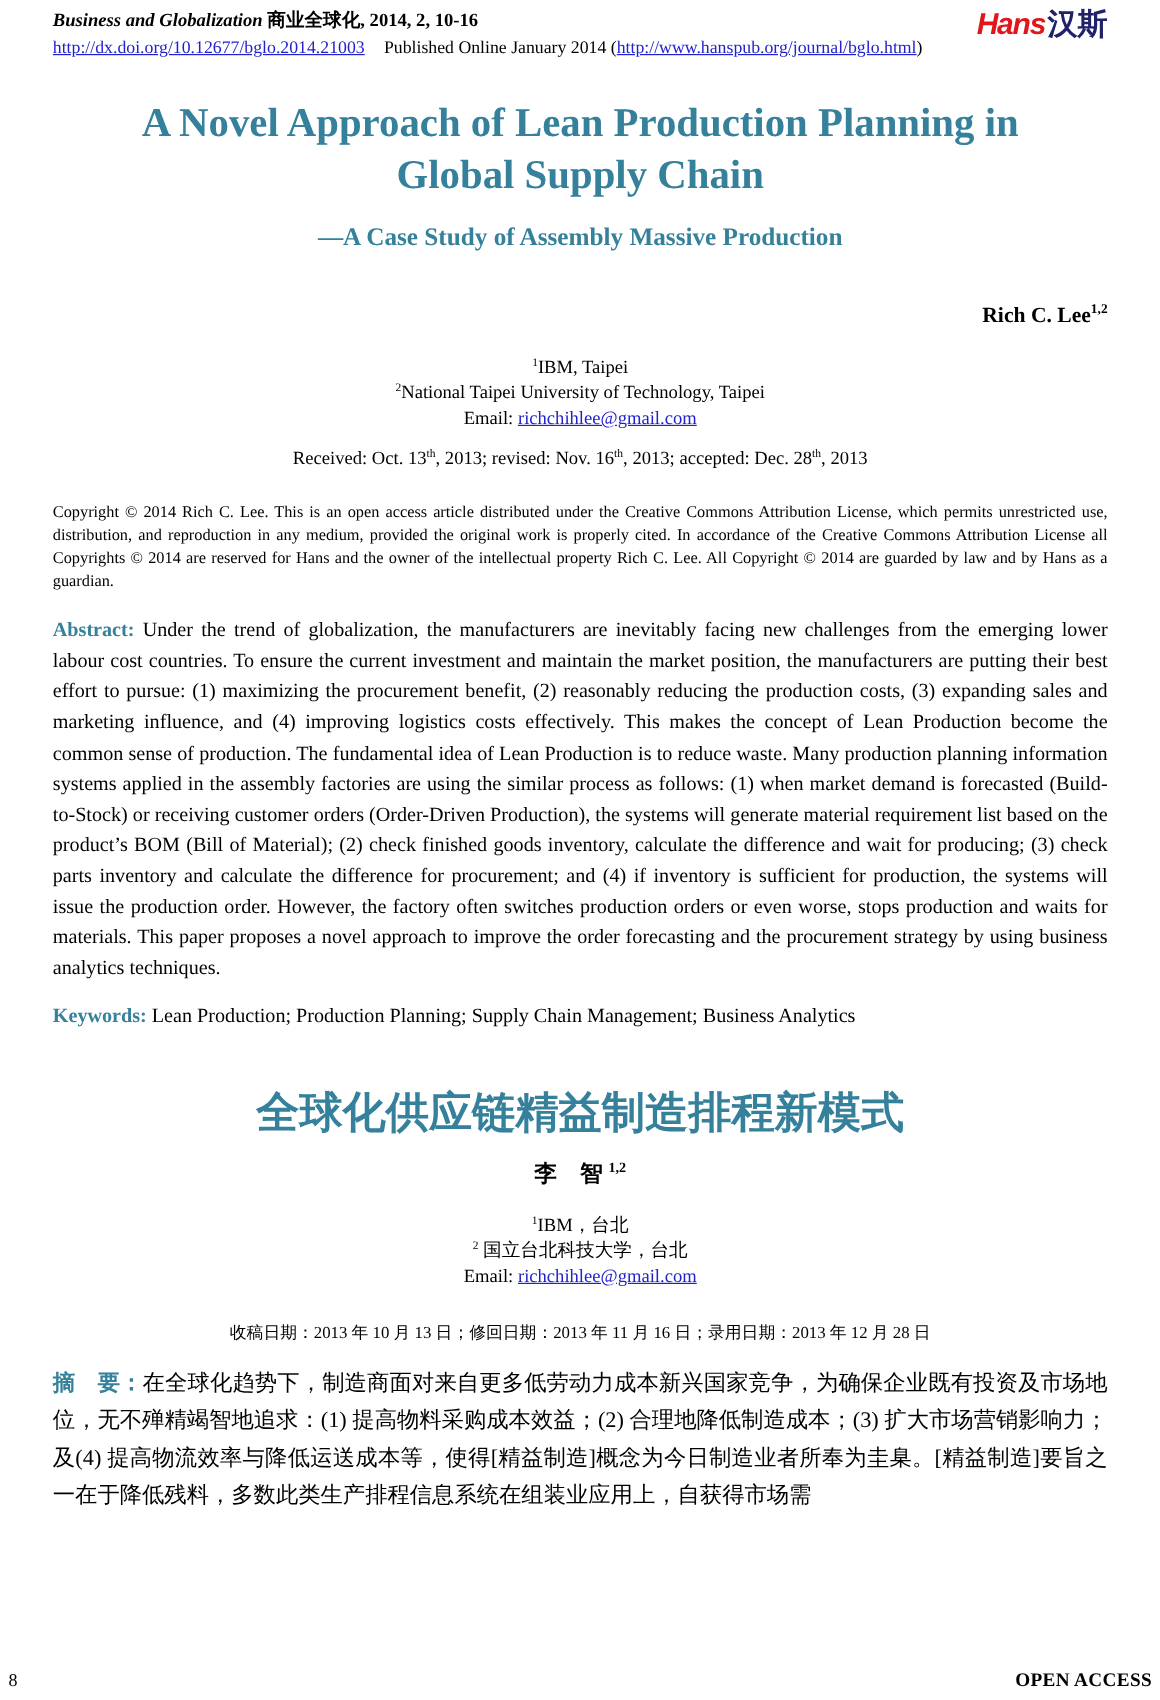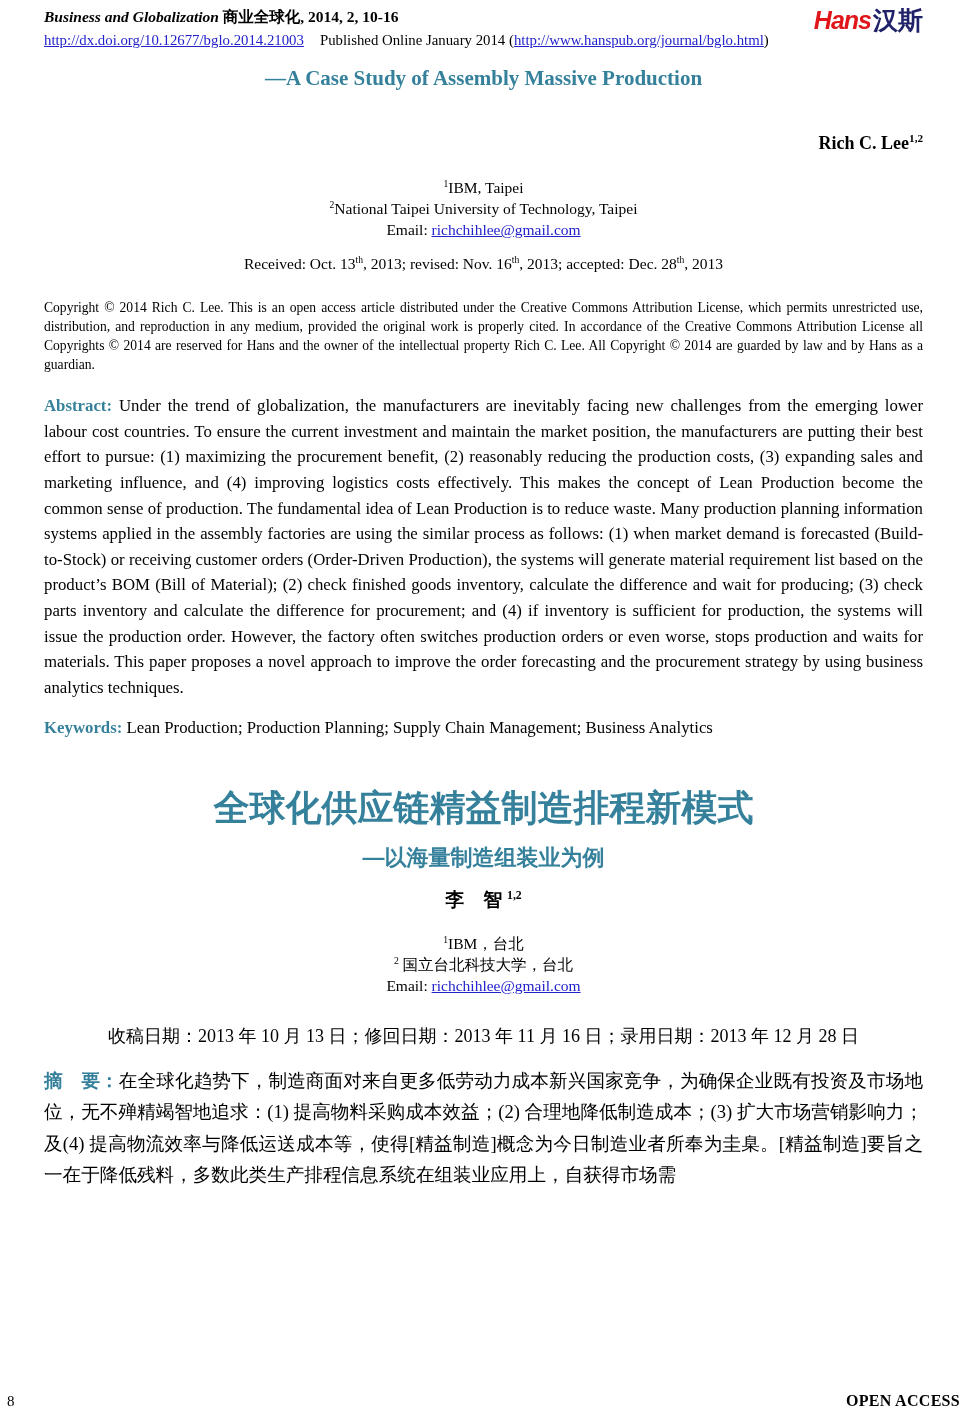--- a/index.html
+++ b/index.html
@@ -54,21 +54,21 @@
     font-size:36px;font-weight:bold;line-height:1.2;
     font-family:"Liberation Sans",sans-serif;
   }
   .cn-subtitle{
     margin:15px 0 0 0;text-align:center;color:var(--accent);
     font-size:22px;font-weight:bold;line-height:1.2;
     font-family:"Liberation Sans",sans-serif;
   }
   .cn-author{margin-top:16px;text-align:center;font-size:19px;font-weight:bold;}
   .cn-affils{margin-top:20px;}
-  .cn-dates{margin-top:28px;text-align:center;font-size:18px;}
+  .cn-dates{margin-top:28px;text-align:center;font-size:14px;}
   .cn-abstract{margin:17px 0 0 0;font-size:18.6px;line-height:31.5px;text-align:justify;}
   
   .footer{
     position:absolute;left:7px;right:7px;bottom:7px;
     display:flex;justify-content:space-between;align-items:baseline;
   }
   .page-num{font-size:15px;}
   .open-access{font-size:16px;font-weight:bold;letter-spacing:0.3px;}
   h1,h2,p{padding:0;}
 </style>
@@ -85,20 +85,21 @@
       </div>
       <div class="doi-line">
         <a class="link" href="#">http://dx.doi.org/10.12677/bglo.2014.21003</a><span class="pub">Published Online January 2014 (</span><a class="link" href="#">http://www.hanspub.org/journal/bglo.html</a><span>)</span>
       </div>
     </div>
     <div class="logo">
       <span class="logo-en">Hans</span><span class="logo-zh">汉斯</span>
     </div>
   </div>
 
+  <h1 class="title">A Novel Approach of Lean Production Planning in Global Supply Chain</h1>
   <h2 class="subtitle">—A Case Study of Assembly Massive Production</h2>
 
   <div class="author">
     <span>Rich C. Lee</span><sup>1,2</sup>
   </div>
 
   <div class="affils">
     <div><sup>1</sup><span>IBM, Taipei</span></div>
     <div><sup>2</sup><span>National Taipei University of Technology, Taipei</span></div>
     <div><span>Email: </span><a class="link" href="#">richchihlee@gmail.com</a></div>
@@ -114,21 +115,20 @@
     <span class="label">Abstract:</span>
     <span>Under the trend of globalization, the manufacturers are inevitably facing new challenges from the emerging lower labour cost countries. To ensure the current investment and maintain the market position, the manufacturers are putting their best effort to pursue: (1) maximizing the procurement benefit, (2) reasonably reducing the production costs, (3) expanding sales and marketing influence, and (4) improving logistics costs effectively. This makes the concept of Lean Production become the common sense of production. The fundamental idea of Lean Production is to reduce waste. Many production planning information systems applied in the assembly factories are using the similar process as follows: (1) when market demand is forecasted (Build-to-Stock) or receiving customer orders (Order-Driven Production), the systems will generate material requirement list based on the product’s BOM (Bill of Material); (2) check finished goods inventory, calculate the difference and wait for producing; (3) check parts inventory and calculate the difference for procurement; and (4) if inventory is sufficient for production, the systems will issue the production order. However, the factory often switches production orders or even worse, stops production and waits for materials. This paper proposes a novel approach to improve the order forecasting and the procurement strategy by using business analytics techniques.</span>
   </p>
 
   <p class="keywords">
     <span class="label">Keywords:</span>
     <span>Lean Production; Production Planning; Supply Chain Management; Business Analytics</span>
   </p>
 
   <h1 class="cn-title">全球化供应链精益制造排程新模式</h1>
-  <h2 class="cn-subtitle">—以海量制造组装业为例</h2>
 
   <div class="cn-author">
     <span>李　智</span> <sup>1,2</sup>
   </div>
 
   <div class="affils cn-affils">
     <div><sup>1</sup><span>IBM，台北</span></div>
     <div><sup>2</sup> <span>国立台北科技大学，台北</span></div>
     <div><span>Email: </span><a class="link" href="#">richchihlee@gmail.com</a></div>
   </div>

